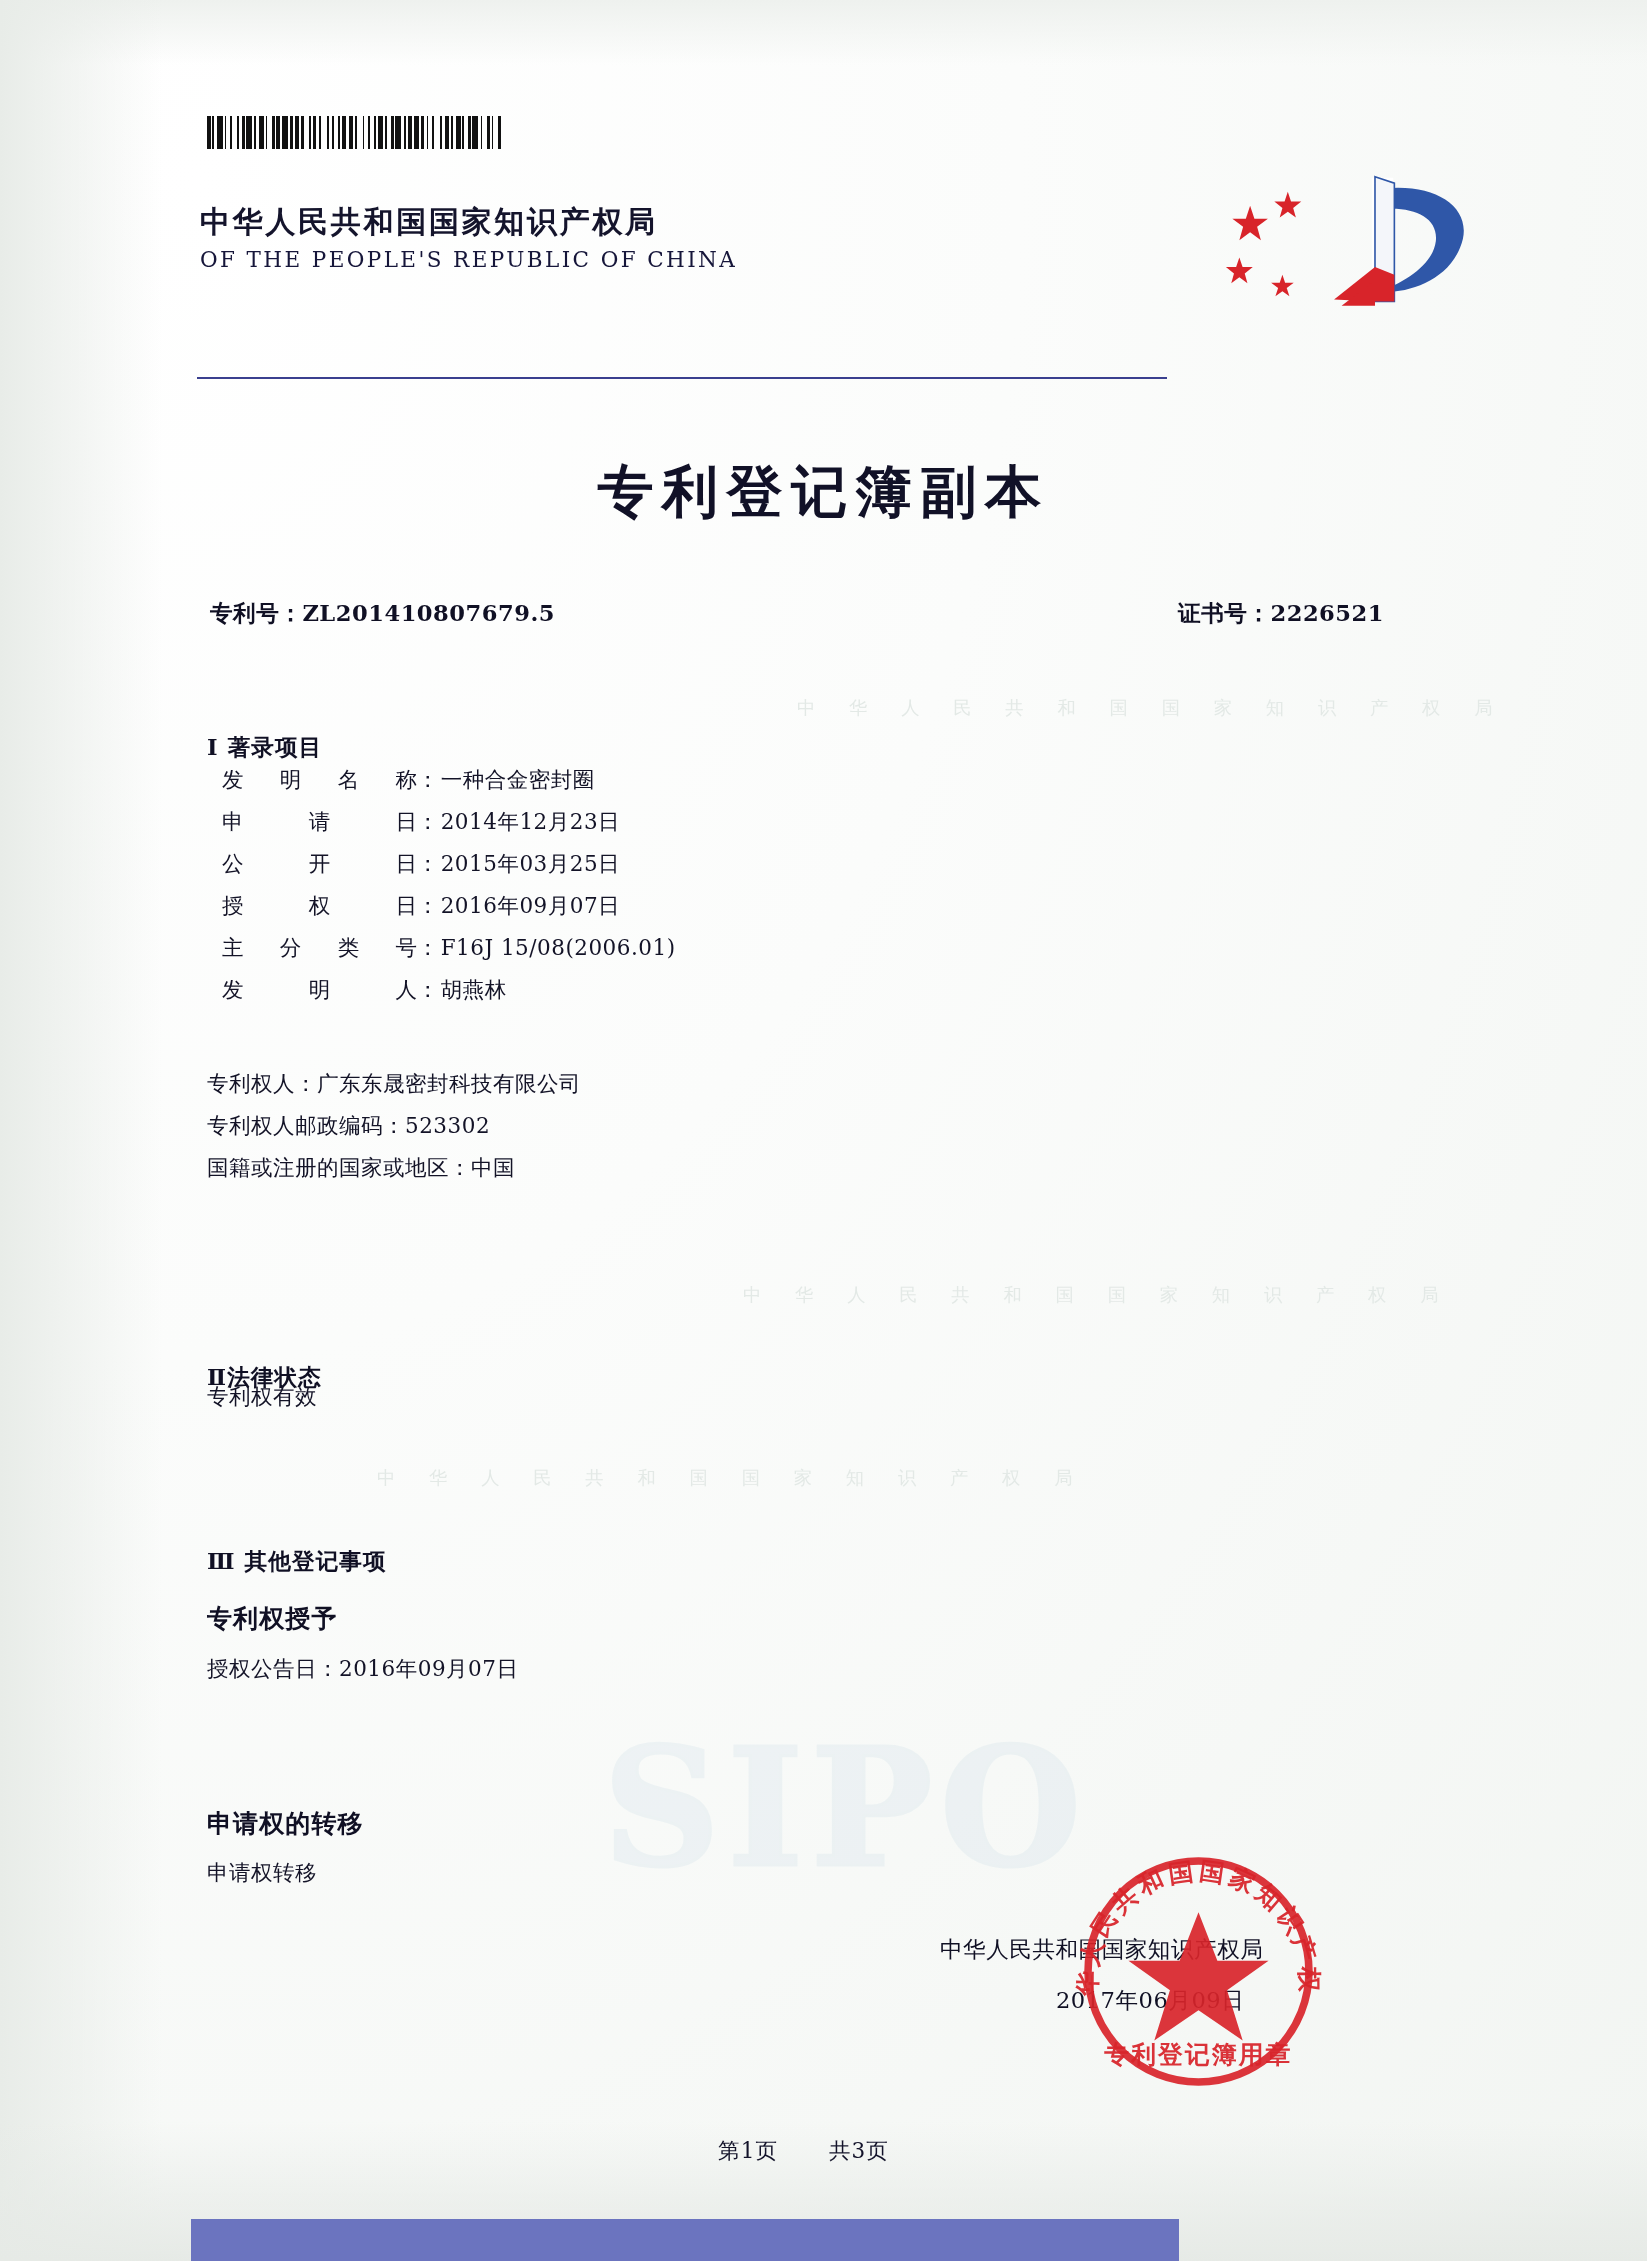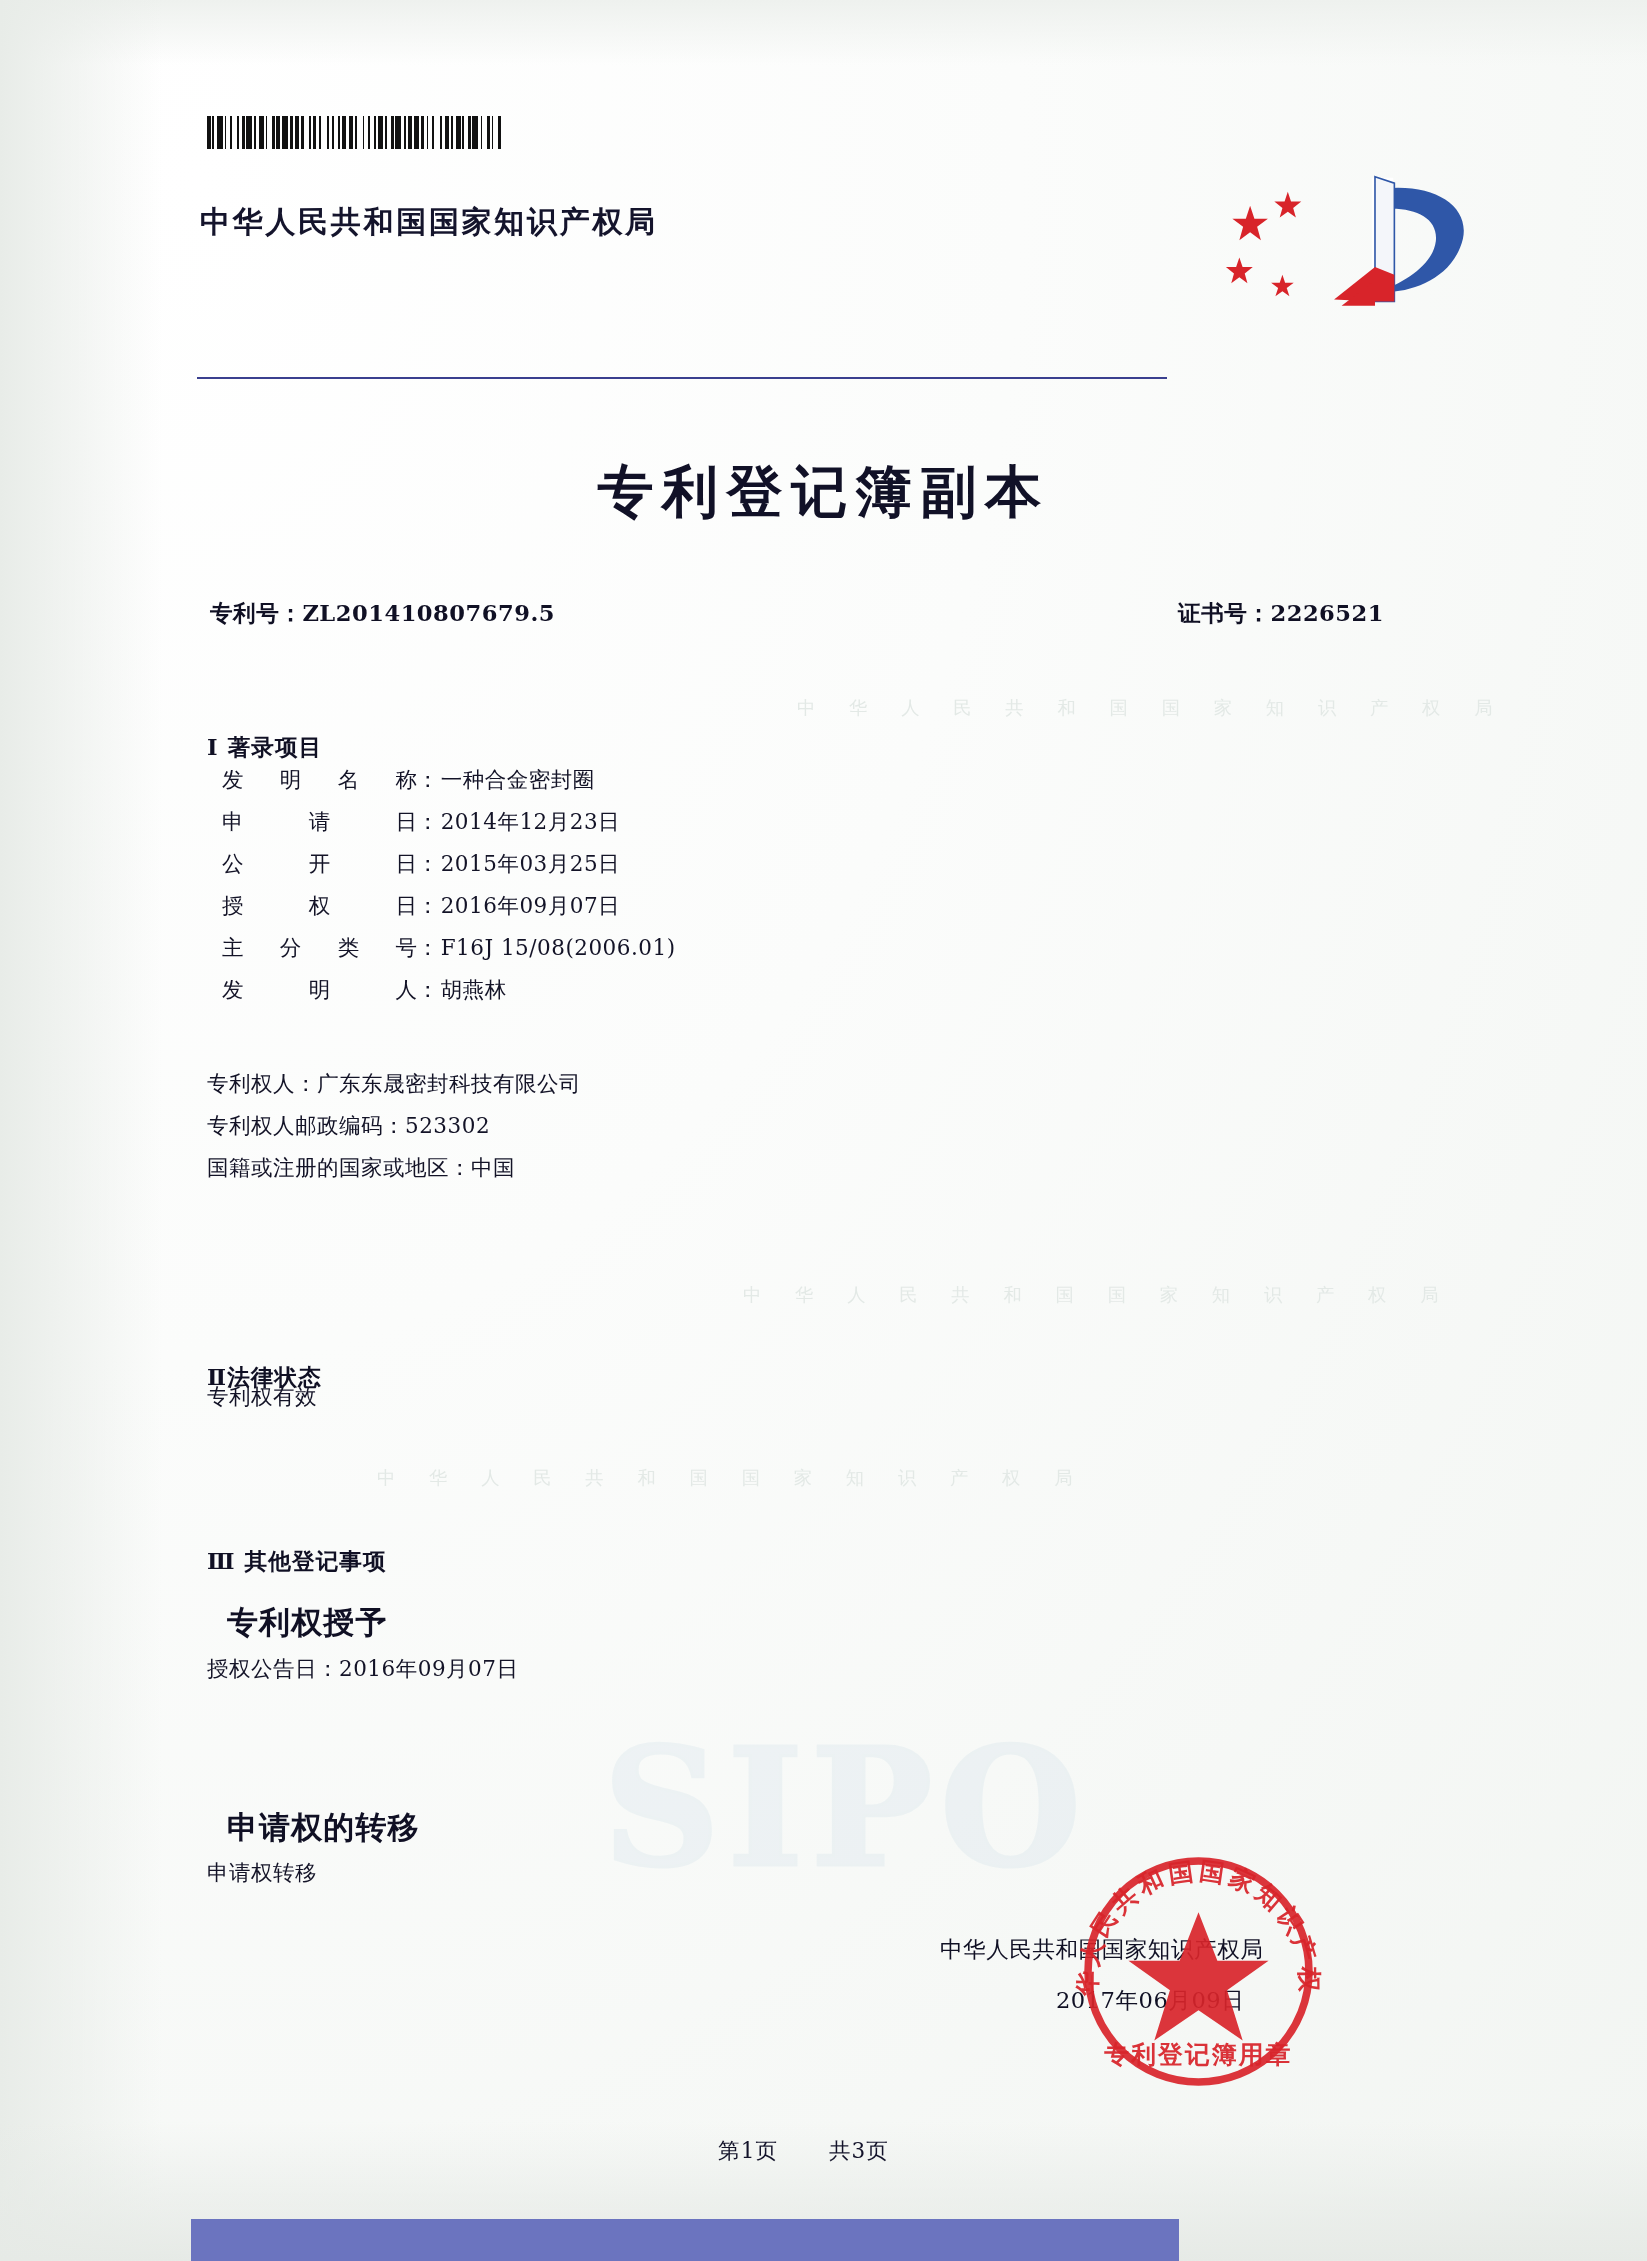--- a/index.html
+++ b/index.html
@@ -206,25 +206,24 @@
     font-size: 21.5px;
     color: #131327;
     letter-spacing: 0.5px;
   }
 
   
   .rec-head {
     position: absolute;
     font-family: "DejaVu Serif", "Liberation Serif", serif;
     font-weight: bold;
-    font-size: 31px;
+    font-size: 25px;
     color: #101024;
     letter-spacing: 1.1px;
     white-space: nowrap;
-    margin-left: 20px;
   }
   .rec-body {
     position: absolute;
     font-family: "DejaVu Serif", "Liberation Serif", serif;
     font-size: 21.5px;
     color: #131327;
     letter-spacing: 0.5px;
     white-space: nowrap;
   }
   .rec1-head { left: 207px; top: 1602px; }
@@ -429,20 +428,21 @@
       <span style="width: 3.2px; background: rgb(17, 17, 17);"></span>
       <span style="width: 2.2px; background: transparent;"></span>
       <span style="width: 1.6px; background: rgb(17, 17, 17);"></span>
       <span style="width: 4.8px; background: transparent;"></span>
       <span style="width: 2.7px; background: rgb(17, 17, 17);"></span>
       <span style="width: 3.8px; background: transparent;"></span>
     </div>
 
   <div class="header-block">
     <div class="hdr-cn">中华人民共和国国家知识产权局</div>
+    <div class="hdr-en2">OF THE PEOPLE'S REPUBLIC OF CHINA</div>
   </div>
   <div class="header-rule"></div>
 
   <div class="emblem">
     <svg width="280" height="183" viewBox="0 0 520 340" xmlns="http://www.w3.org/2000/svg">
 
       <path d="M330 40 C 430 30, 500 80, 470 150 C 445 212, 372 236, 318 232 C 370 214, 420 180, 425 138 C 430 96, 388 74, 330 78 Z" fill="#2f57a8"></path>
       <path d="M306 20 L346 20 L346 250 L306 250 Z" fill="#ffffff"></path>
 
       <path d="M312 18 L348 30 L348 250 L312 250 Z" fill="#f4f6fa" stroke="#2f57a8" stroke-width="3"></path>

